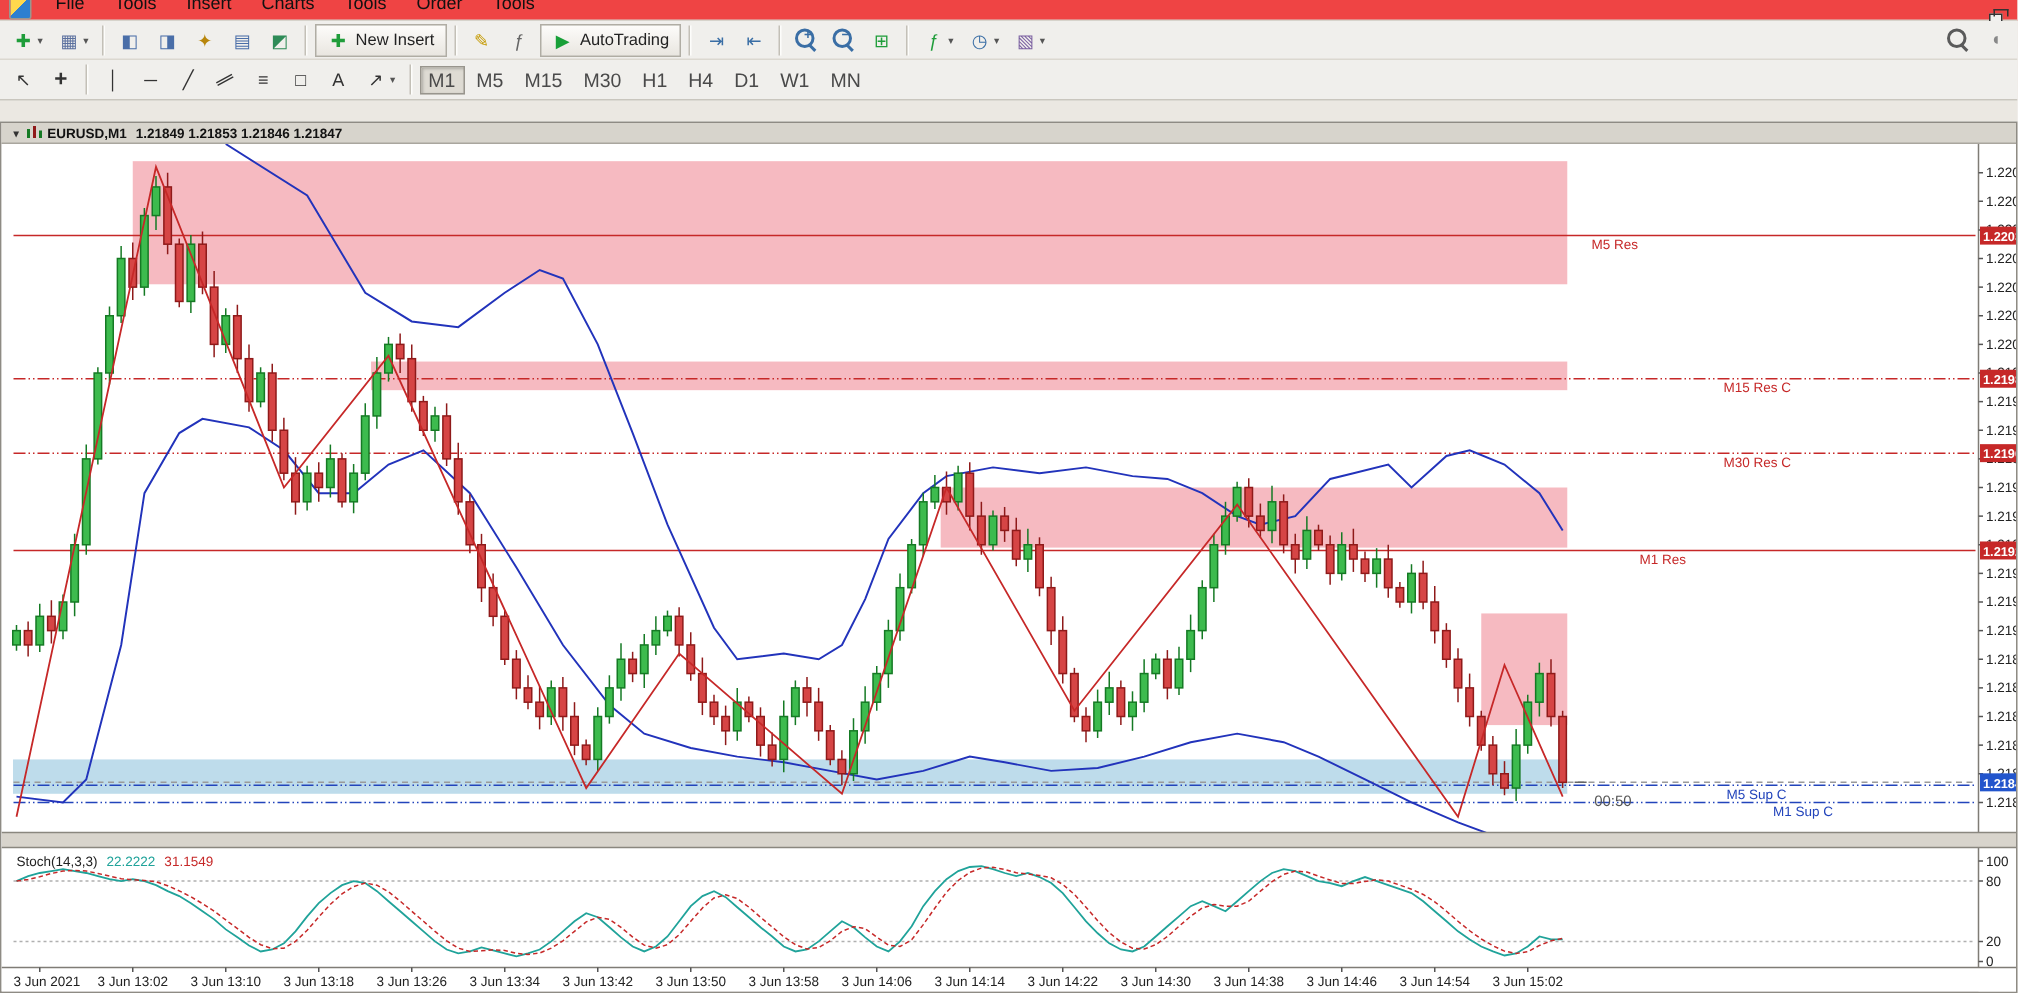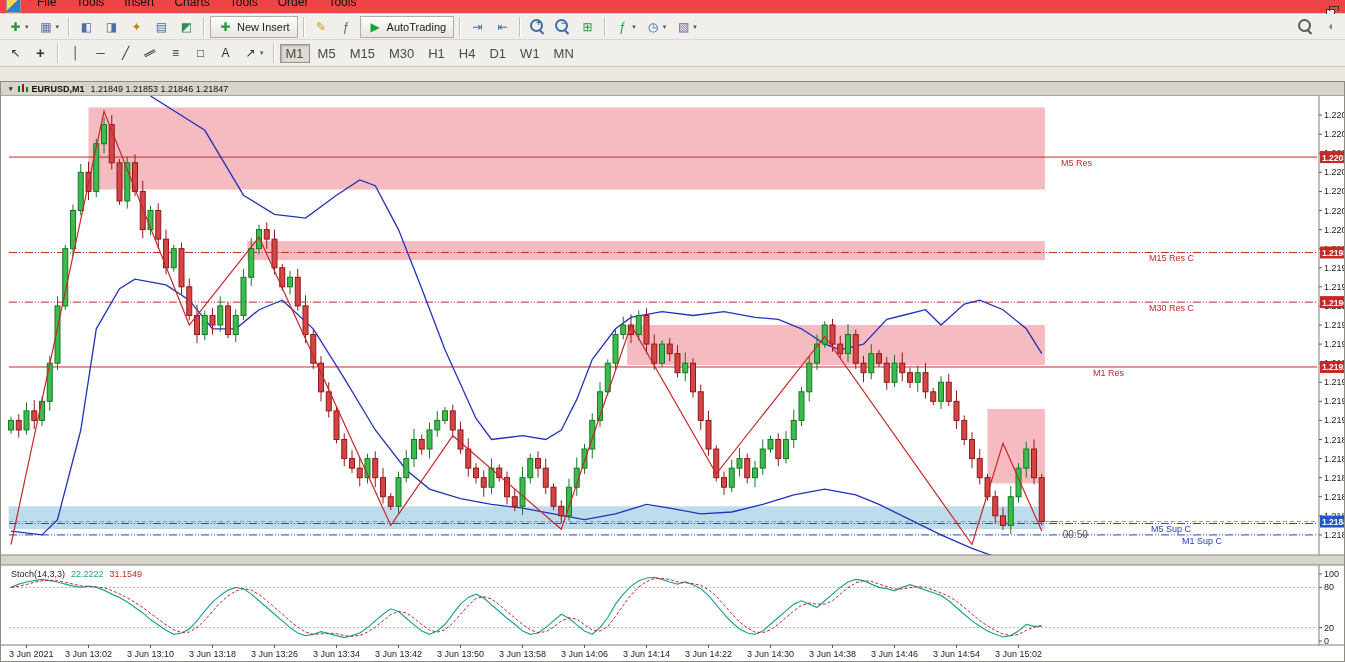--- a/index.html
+++ b/index.html
@@ -51,21 +51,21 @@
 
   
   .chart-area{position:absolute;top:81px;left:0;right:0;bottom:0;border:1px solid #8e8b84;background:#fff}
   .chart-header{height:14px;background:#d7d4cc;border-bottom:1px solid #a9a69e;
     display:flex;align-items:center;padding:0 8px;font-size:9px;font-weight:bold}
   .hdr-caret{font-size:7px;margin-right:4px;color:#333}
   .mini-candles{width:11px;height:9px;margin-right:4px;
     background:linear-gradient(#157a24,#157a24) 1px 2px/2px 6px no-repeat,
                linear-gradient(#8f1a1a,#8f1a1a) 5px 0/2px 8px no-repeat,
                linear-gradient(#157a24,#157a24) 9px 3px/2px 5px no-repeat}
-  .hdr-ohlc{margin-left:6px;font-weight:normal}
+  .hdr-ohlc{margin-left:6px;font-weight:bold}
   #chart-svg{display:block}
 </style>
 </head>
 <body>
 
 <div class="menubar">
   <span class="appicon"></span>
   <ul id="menu">
       <li>File</li>
       <li>Tools</li>

